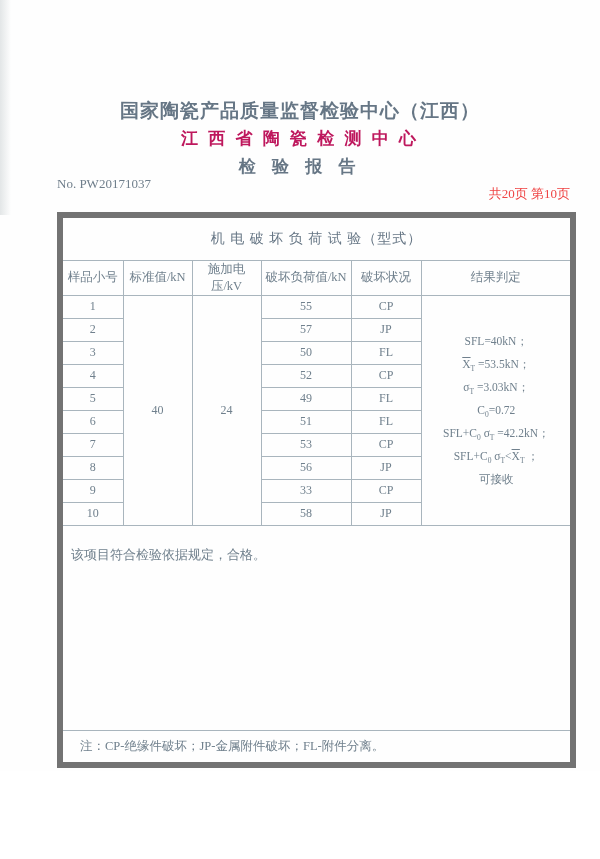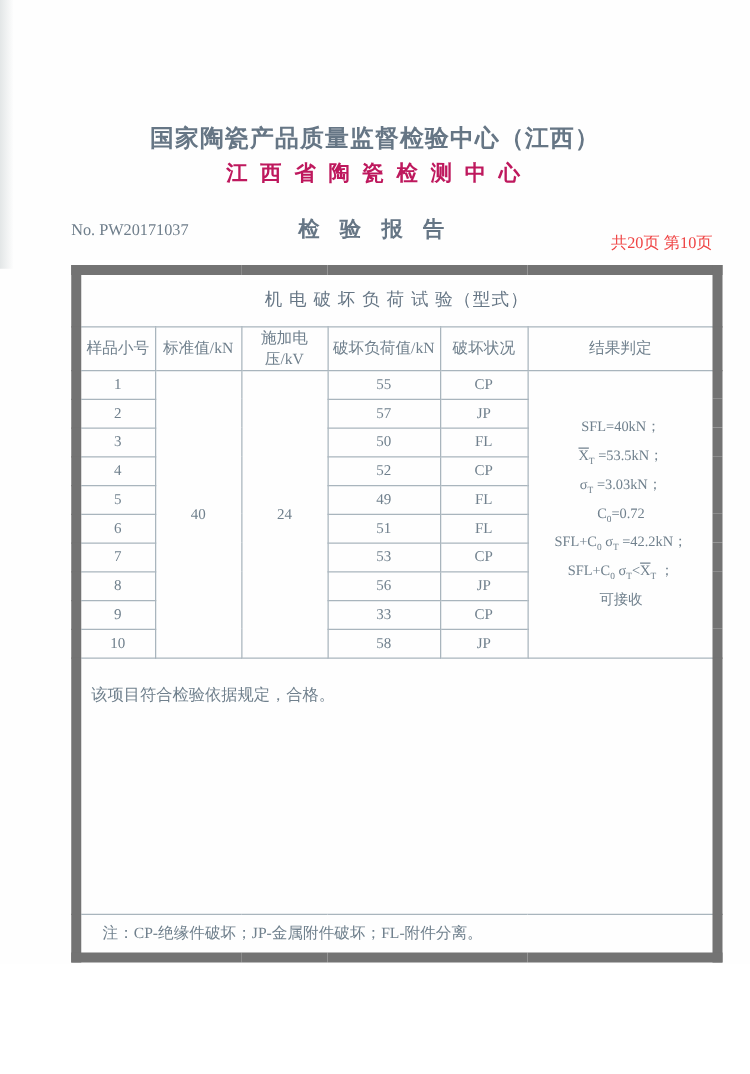--- a/index.html
+++ b/index.html
@@ -21,36 +21,36 @@
     position:absolute; top:98px; left:0; width:100%;
     text-align:center; font-size:19px; letter-spacing:1px;
     color:#667685; font-weight:bold;
   }
   .hdr-title2 {
     position:absolute; top:127px; left:0; width:100%;
     text-align:center; font-size:17px; letter-spacing:3px;
     color:#be185d; font-weight:bold;
   }
   .hdr-title3 {
-    position:absolute; top:172px; left:0; width:100%;
+    position:absolute; top:155px; left:0; width:100%;
     text-align:center; font-size:17px; letter-spacing:6px;
     color:#667685; font-weight:bold;
   }
   .hdr-no {
     position:absolute; top:176px; left:57px;
     font-size:13px; color:#6f7e8b;
   }
   .hdr-pages {
     position:absolute; top:185px; right:30px;
     font-size:13px; color:#ef4444;
   }
   table.report {
     position:absolute; left:57px; top:212px;
     width:513px; border-collapse:collapse; table-layout:fixed;
-    border:8px solid #737373;
+    border:6px solid #737373;
   }
   table.report td, table.report th {
     border:1px solid #a9b5bd;
     font-weight:normal;
     color:#70808d;
     text-align:center;
     vertical-align:middle;
     overflow:hidden;
   }
   tr.t-title td {

